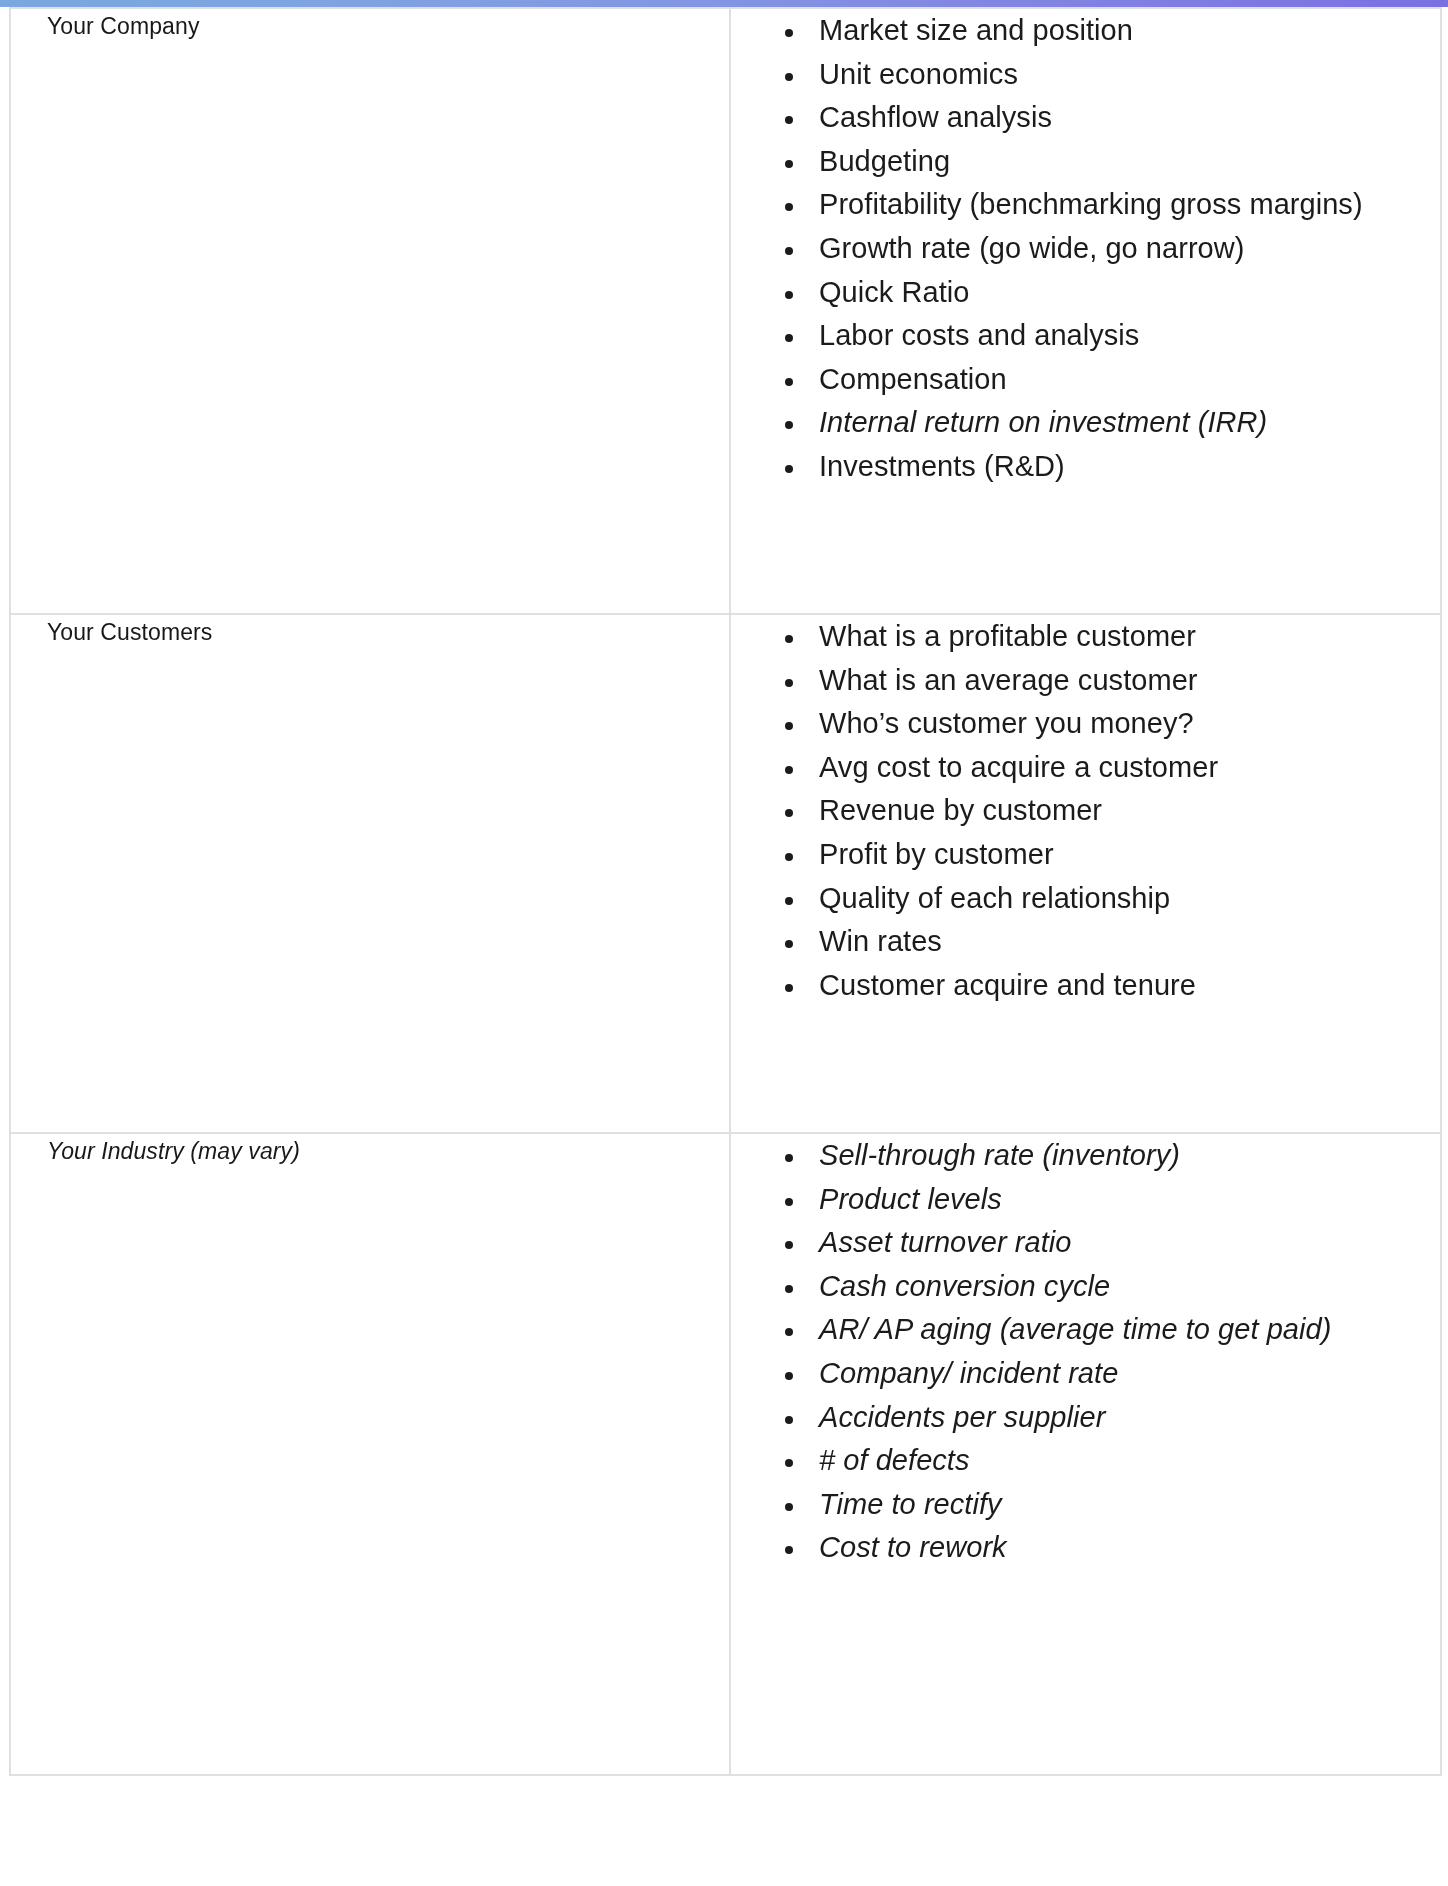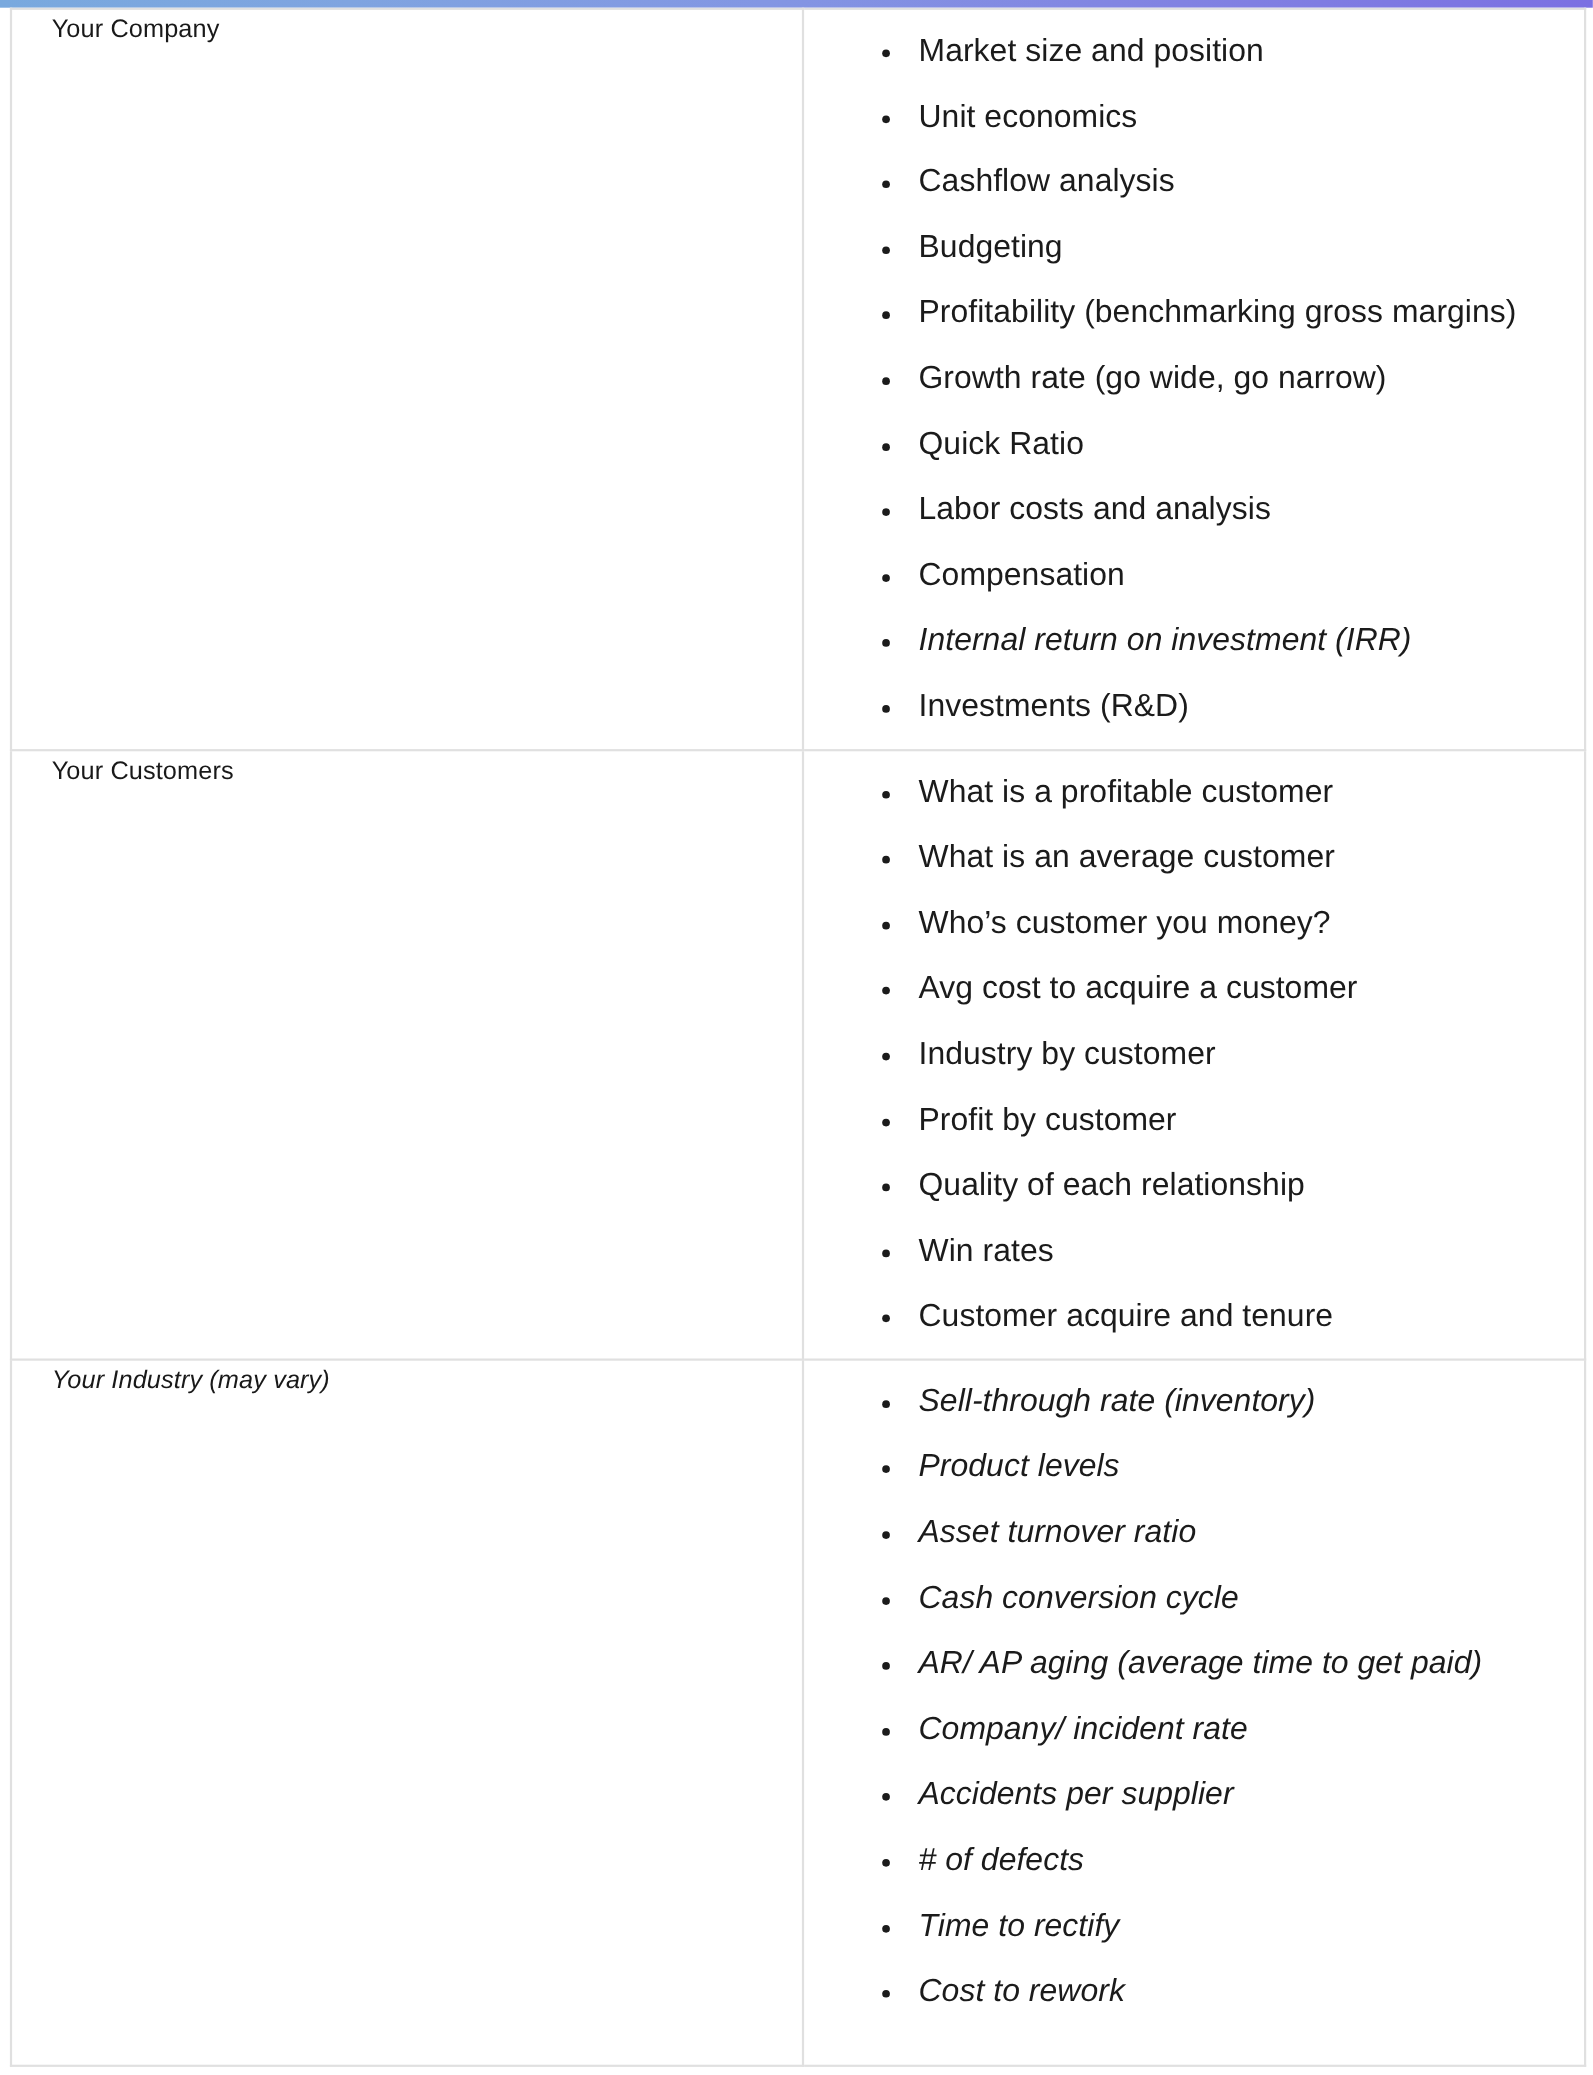--- a/index.html
+++ b/index.html
@@ -78,21 +78,21 @@
     margin: 0;
     padding: 0 0 0 76px;
     list-style-type: disc;
   }
 
   ul.item-list li {
     font-size: 29px;
     line-height: 43.6px;
     color: #1b1b1b;
     padding-left: 12px;
-    margin: 16px;
+    margin: 0;
     letter-spacing: 0.05px;
   }
 
   ul.item-list li::marker {
     font-size: 25px;
   }
 
   ul.item-list li.italic-item {
     font-style: italic;
   }
@@ -137,21 +137,21 @@
         <tr class="row-customers">
           <td class="col-label">
             <div class="row-label">Your Customers</div>
           </td>
           <td class="col-items">
             <ul class="item-list">
               <li>What is a profitable customer</li>
               <li>What is an average customer</li>
               <li>Who’s customer you money?</li>
               <li>Avg cost to acquire a customer</li>
-              <li>Industry by customer</li>
+              <li>Revenue by customer</li>
               <li>Profit by customer</li>
               <li>Quality of each relationship</li>
               <li>Win rates</li>
               <li>Customer acquire and tenure</li>
             </ul>
           </td>
         </tr>
 
         <tr class="row-industry">
           <td class="col-label">

